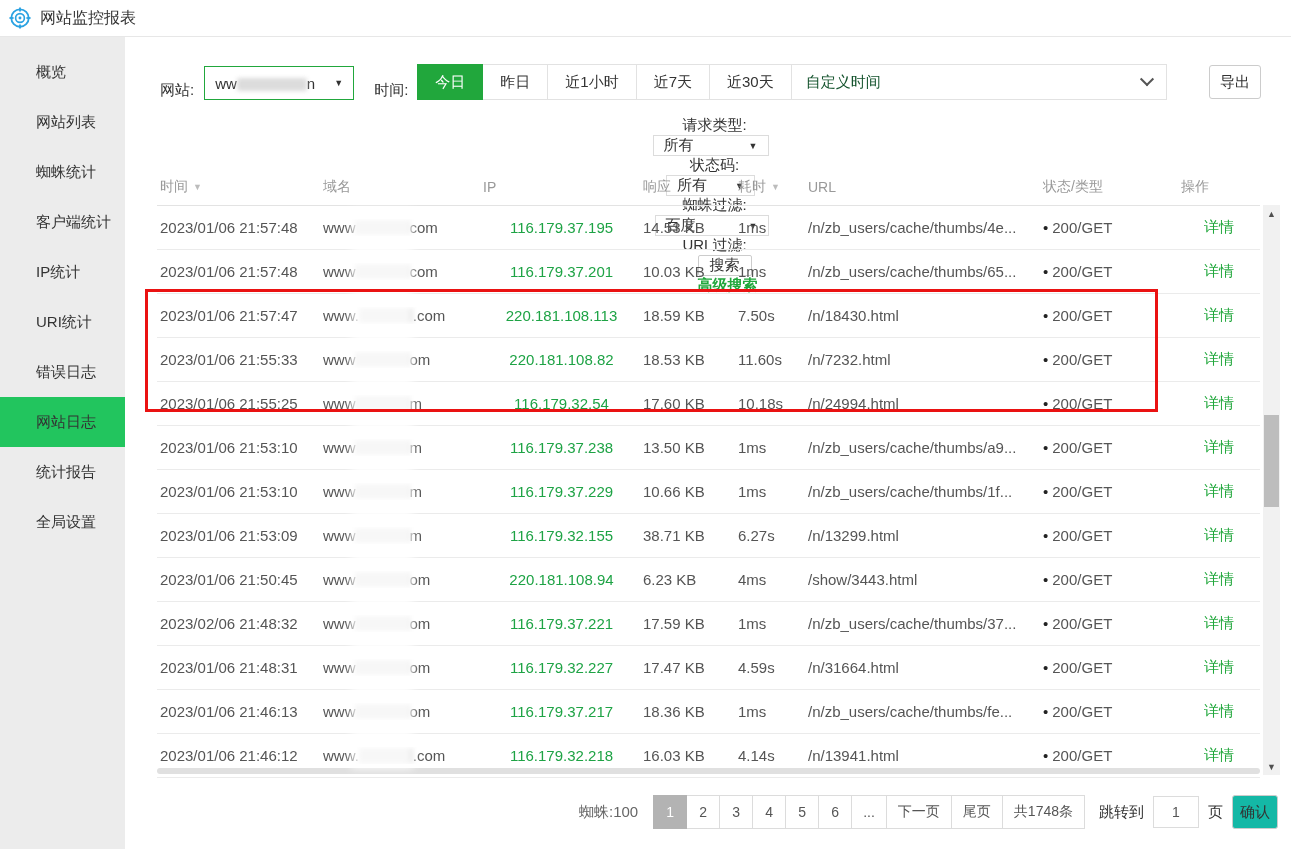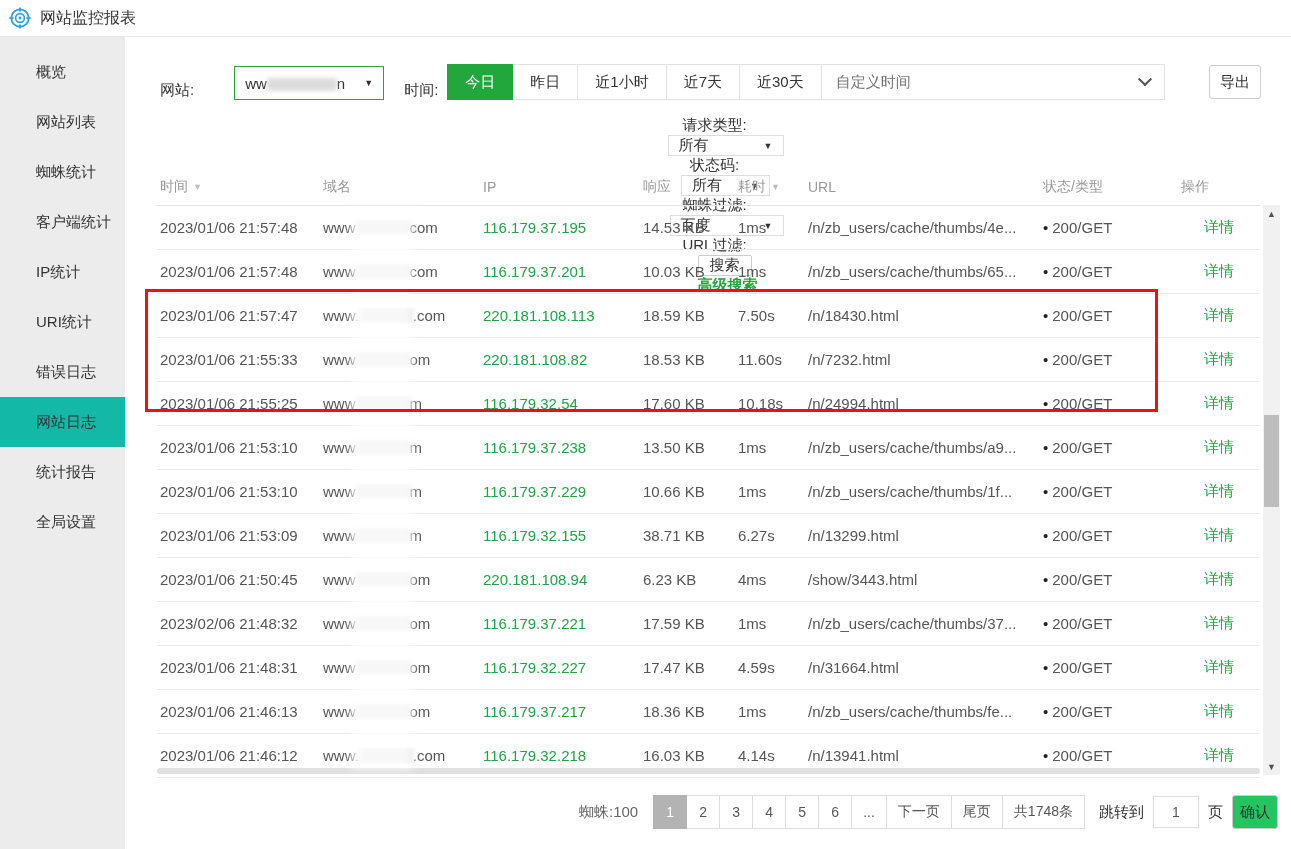--- a/index.html
+++ b/index.html
@@ -18,36 +18,36 @@
     color:#555;font-size:14px;
   }
   
   .topbar{position:absolute;top:0;left:0;width:100%;height:37px;background:#fff;
     border-bottom:1px solid #e7e7e7;display:flex;align-items:center;padding-left:9px;z-index:6;}
   .topbar .logo{width:22px;height:22px;margin-right:9px;flex:0 0 auto;}
   .topbar .title{font-size:16px;color:#333;}
   
   .sidebar{position:absolute;top:37px;left:0;width:125px;bottom:0;background:#ececec;padding-top:10px;}
   .side-item{height:50px;line-height:50px;padding-left:36px;font-size:15px;color:#333;cursor:pointer;}
-  .side-item.active{background:#14b8a6;}
+  .side-item.active{background:#22c55e;}
   
   .main{position:absolute;top:37px;left:125px;right:0;bottom:0;background:#fff;}
   
   .frow1{position:absolute;top:27px;left:35px;right:30px;height:36px;display:flex;align-items:flex-end;}
   .flabel{font-size:15px;color:#333;margin-right:10px;white-space:nowrap;}
   .select{height:34px;border:1px solid var(--border-gray);background:#fff;display:flex;
-    align-items:center;justify-content:space-between;padding:0 10px;font-size:15px;color:#333;cursor:pointer;margin-left:30px;}
+    align-items:center;justify-content:space-between;padding:0 10px;font-size:15px;color:#333;cursor:pointer;}
   .site-select{width:150px;border:1px solid var(--accent-green);margin-right:20px;}
   .caret{font-size:9px;color:#333;margin-left:8px;}
   .time-group{display:flex;}
   .time-btn{height:36px;padding:0 17px;background:#fff;border:1px solid #e2e2e2;margin-left:-1px;
     font-size:15px;color:#333;cursor:pointer;font-family:inherit;}
   .time-btn.active{background:var(--accent-green);border-color:var(--accent-green);color:#fff;position:relative;z-index:1;}
-  .custom-time{width:344px;height:36px;border:1px solid #e2e2e2;margin-left:-1px;display:flex;
-    align-items:center;justify-content:space-between;padding:0 14px;color:#737373;font-size:15px;cursor:pointer;}
+  .custom-time{width:376px;height:36px;border:1px solid #e2e2e2;margin-left:-1px;display:flex;
+    align-items:center;justify-content:space-between;padding:0 14px;color:#14532d;font-size:15px;cursor:pointer;}
   .chevron{width:10px;height:10px;border-right:2px solid #555;border-bottom:2px solid #555;
     transform:rotate(45deg) translate(-2px,-2px);}
   .export-btn{position:absolute;right:0;top:1px;width:52px;height:34px;background:#fff;
     border:1px solid #ccc;border-radius:3px;font-size:15px;color:#333;cursor:pointer;font-family:inherit;}
   
   .frow2{position:absolute;top:79px;left:35px;right:12px;height:36px;display:flex;align-items:center;flex-direction:column;}
   .sel-req{width:116px;margin-right:18px;}
   .sel-code{width:89px;margin-right:18px;}
   .sel-spider{width:114px;margin-right:16px;gap:12px;}
   .url-input{width:308px;height:36px;border:1px solid var(--border-gray);padding:0 12px;font-size:15px;
@@ -57,21 +57,21 @@
     border-radius:2px;font-size:15px;color:#333;cursor:pointer;font-family:inherit;}
   .adv-link{margin-left:16px;color:var(--accent-green);font-size:15px;font-weight:bold;cursor:pointer;}
   
   .table{position:absolute;top:131px;left:32px;width:1103px;}
   .thead,.tr{display:grid;grid-template-columns:163px 160px 160px 95px 70px 235px 138px 82px;align-items:center;}
   .thead{height:38px;border-bottom:1px solid #e3e3e3;color:#999;font-size:14px;}
   .th{display:flex;align-items:center;padding-left:3px;}
   .sort-caret{font-size:9px;color:#bcbcbc;margin-left:5px;}
   .tr{height:44px;border-bottom:1px solid var(--row-line);font-size:15px;color:#555;}
   .td{padding-left:3px;white-space:nowrap;overflow:hidden;}
-  .td.ip{color:var(--ip-green);}
+  .td.ip{color:var(--ip-green);text-align:center;}
   .td.action{text-align:center;padding-left:0;}
   .detail-link{color:var(--accent-green);cursor:pointer;}
   .dot{color:#222;margin-right:4px;font-size:15px;}
   .blur-chip{display:inline-block;width:54px;height:15px;background:#d6d6d6;border-radius:2px;
     vertical-align:-2px;filter:blur(2px);opacity:.85;}
   .blur-chip.small{width:70px;height:13px;}
   
   .censor-strip{position:absolute;left:226px;top:172px;width:62px;height:560px;
     background:rgba(255,255,255,.78);filter:blur(4px);pointer-events:none;z-index:2;}
   
@@ -92,21 +92,21 @@
   .pages{display:flex;margin-right:14px;}
   .page-btn{min-width:34px;height:34px;padding:0 11px;background:#fff;border:1px solid var(--border-gray);
     margin-left:-1px;font-size:14px;color:#555;cursor:pointer;display:flex;align-items:center;
     justify-content:center;font-family:inherit;}
   .page-btn.active{background:#b3b3b3;border-color:#b3b3b3;color:#fff;position:relative;z-index:1;}
   .page-btn.static{cursor:default;}
   .jump-label{font-size:15px;color:#333;margin-right:9px;}
   .jump-input{width:46px;height:32px;border:1px solid var(--border-gray);text-align:center;
     font-size:14px;color:#555;font-family:inherit;margin-right:9px;}
   .page-unit{font-size:15px;color:#333;margin-right:9px;}
-  .confirm-btn{width:46px;height:34px;background:#22c55e;border:1px solid #ccc;border-radius:3px;
+  .confirm-btn{width:46px;height:34px;background:#14b8a6;border:1px solid #ccc;border-radius:3px;
     font-size:15px;color:#333;cursor:pointer;font-family:inherit;}
 </style>
 </head>
 <body>
 
 <div class="topbar">
   <svg class="logo" viewBox="0 0 24 24">
     <circle cx="12" cy="12" r="9.5" fill="none" stroke="#2aa2e2" stroke-width="2"></circle>
     <circle cx="12" cy="12" r="4.8" fill="none" stroke="#2aa2e2" stroke-width="1.8"></circle>
     <circle cx="12" cy="12" r="1.6" fill="#2aa2e2"></circle>

